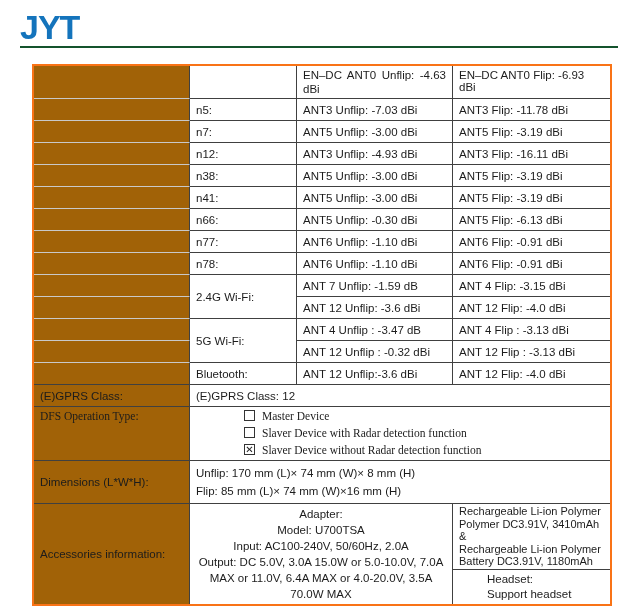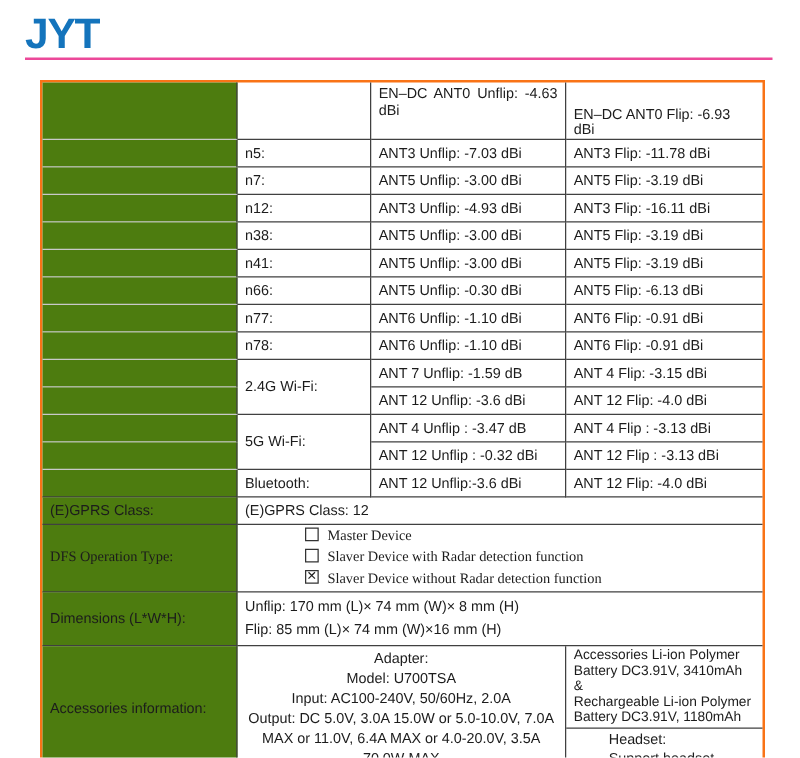--- a/index.html
+++ b/index.html
@@ -5,43 +5,43 @@
   * { box-sizing: border-box; }
   html,body { margin:0; padding:0; }
   body {
     width:640px; height:606px; background:#ffffff;
     font-family:"Liberation Sans", sans-serif; color:#1c1c1c;
     overflow:hidden;
   }
   .header {
     display:flex; justify-content:space-between; align-items:flex-end;
     margin:0 22px 0 20px; padding:6px 0 3px 0;
-    border-bottom:2px solid #ec4899; height:48px;
+    border-bottom:2px solid #14532d; height:48px;
   }
   .logo {
     font-size:34px; font-weight:bold; color:#1474BC;
     letter-spacing:-1px; line-height:0.95;
   }
   .report-no { font-size:13.5px; font-weight:bold; color:#101010; padding-bottom:1px; }
 
   table.report {
     margin:16px 0 0 32px; width:576px;
     border-collapse:separate; border-spacing:0;
     border:2px solid #f97316;
     table-layout:fixed; font-size:11.5px;
   }
   td {
     border-right:1px solid #404040; border-bottom:1px solid #404040;
     padding:1px 6px; vertical-align:middle; overflow:hidden;
   }
   td.last { border-right:none; }
   td.bot  { border-bottom:none; }
-  td.lbl  { background:#4d7c0f; }
+  td.lbl  { background:#a16207; }
   td.faint{ border-bottom-color:#c9c9c9; }
-  td.vtop { vertical-align:top; padding-top:20px; }
+  td.vtop { vertical-align:top; padding-top:3px; }
   td.just { vertical-align:top; text-align:justify; padding-top:2px; line-height:14px; }
 
   tr          { height:22px; }
   tr.r-endc   { height:33px; }
   tr.r-dfs    { height:54px;font-family:Liberation Serif, serif; }
   tr.r-dims   { height:43px; }
   tr.r-batt   { height:63px; }
   tr.r-head   { height:34px; }
 
   .dfs-cell div  { line-height:17px; white-space:nowrap;padding-left:48px; }
@@ -197,21 +197,21 @@
 
   <tr class="r-batt">
     <td class="lbl bot" rowspan="2">Accessories information:</td>
     <td class="adapter-cell bot" colspan="2" rowspan="2">
       <div>Adapter:</div>
       <div>Model: U700TSA</div>
       <div>Input: AC100-240V, 50/60Hz, 2.0A</div>
       <div>Output: DC 5.0V, 3.0A 15.0W or 5.0-10.0V, 7.0A MAX or 11.0V, 6.4A MAX or 4.0-20.0V, 3.5A 70.0W MAX</div>
     </td>
     <td class="last battery-cell">
-      <div>Accessories Li-ion Polymer Battery DC3.91V, 3410mAh</div>
+      <div>Rechargeable Li-ion Polymer Polymer DC3.91V, 3410mAh</div>
       <div>&amp;</div>
       <div>Rechargeable Li-ion Polymer Battery DC3.91V, 1180mAh</div>
     </td>
   </tr>
   <tr class="r-head">
     <td class="last bot headset-cell">
       <div>Headset:</div>
       <div>Support headset</div>
     </td>
   </tr>

